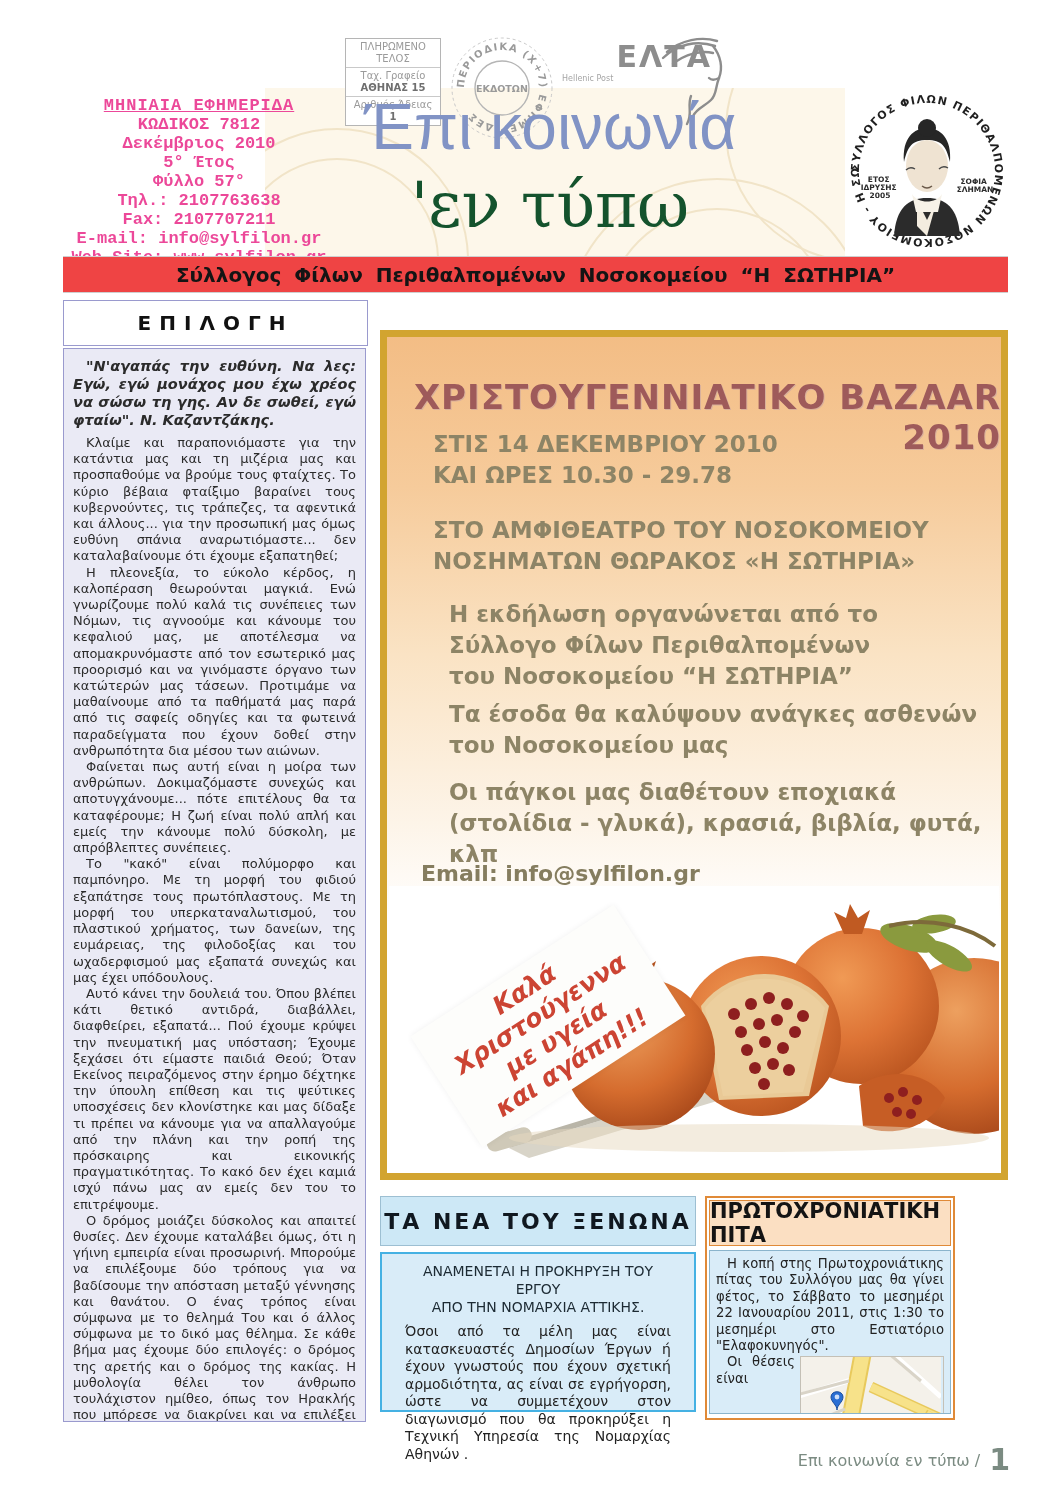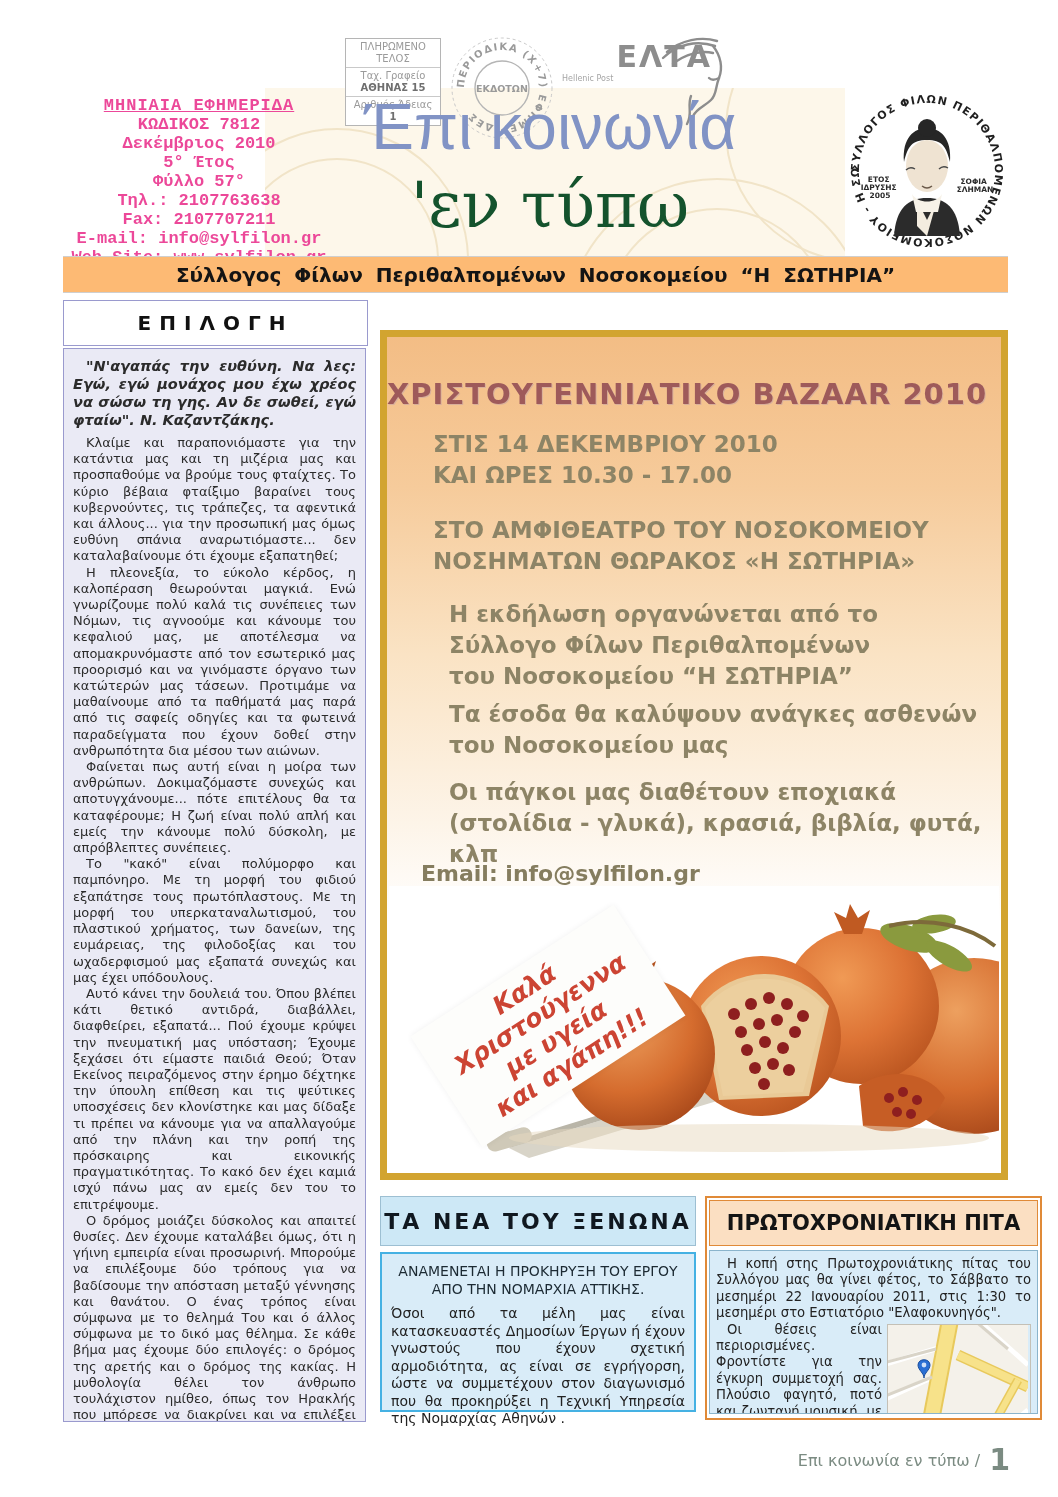--- a/index.html
+++ b/index.html
@@ -21,64 +21,64 @@
   .round-stamp{position:absolute;left:448px;top:34px;width:108px;height:108px;}
   .elta{position:absolute;left:562px;top:42px;width:150px;height:90px;}
   .elta .word{font-size:30px;font-weight:bold;color:#8d8d8d;letter-spacing:2px;line-height:30px;text-align:right;}
   .elta .sub{font-size:8px;color:#a5a5a5;margin-top:2px;}
   .hermes{position:absolute;left:95px;top:-6px;}
   .np-title1{position:absolute;left:270px;top:92px;width:560px;text-align:center;
     font-family:Liberation Sans, sans-serif;font-size:64px;line-height:70px;}
   .np-title2{position:absolute;left:270px;top:168px;width:560px;text-align:center;
     font-family:"DejaVu Serif","Liberation Serif",serif;font-size:64px;line-height:74px;}
   .assoc-logo{position:absolute;left:842px;top:86px;width:170px;height:170px;}
-  .band{position:absolute;left:63px;top:256px;width:945px;height:35px;background:#fdba74;
+  .band{position:absolute;left:63px;top:256px;width:945px;height:35px;background:#ef4444;
     border-top:1px solid #cfcfcf;border-bottom:1px solid #cfcfcf;
     display:flex;align-items:center;justify-content:center;
     font-size:20px;font-weight:bold;color:#141414;word-spacing:6px;}
 
   
   .epilogi-header{position:absolute;left:63px;top:300px;width:303px;height:44px;
     border:1px solid #9a9ace;background:#fff;display:flex;align-items:center;justify-content:center;
     font-size:20px;font-weight:bold;letter-spacing:8px;color:#111;}
   .article{position:absolute;left:63px;top:348px;width:303px;height:1074px;
     border:1px solid #9a9ace;background:#eaeaf5;box-sizing:border-box;
     padding:8px 9px;overflow:hidden;font-size:13px;line-height:16.2px;color:#2b2b2b;}
   .article .quote{font-weight:bold;font-style:italic;font-size:14.5px;line-height:18px;margin:0 0 6px 0;}
   .article p{margin:0;text-align:justify;text-indent:13px;}
 
   
   .poster{position:absolute;left:380px;top:330px;width:628px;height:850px;box-sizing:border-box;
     border:7px solid #d2a430;
     background:linear-gradient(180deg,#f3bd85 0%,#f6cb9b 18%,#fae3c4 38%,#fdf4e8 58%,#ffffff 70%);}
-  .poster .ptitle{position:absolute;top:40px;left:0;width:100%;text-align:left;
-    font-size:29px;font-weight:bold;color:#9e5a5a;letter-spacing:1px;
+  .poster .ptitle{position:absolute;top:40px;left:0;width:100%;text-align:right;
+    font-size:34px;font-weight:bold;color:#9e5a5a;letter-spacing:1px;
     text-shadow:1px 1px 0 #d9b09b;}
   .pline{font-weight:bold;color:#8d8466;font-size:23px;line-height:31px;}
   .pos-dates{position:absolute;top:92px;left:46px;}
   .pos-venue{position:absolute;top:178px;left:46px;}
   .pos-org{position:absolute;top:262px;left:62px;}
   .pos-proceeds{position:absolute;top:362px;left:62px;}
   .pos-stalls{position:absolute;top:440px;left:62px;}
   .pos-contact{position:absolute;top:520px;left:34px;font-weight:bold;color:#857d5f;
     font-size:22px;line-height:33px;}
   .fruit-zone{position:absolute;left:2px;bottom:2px;width:610px;height:285px;background:#ffffff;}
   .greeting{position:absolute;left:38px;top:74px;width:230px;padding:8px 6px;background:#fdfdfb;
     transform:rotate(-33deg);text-align:center;color:#cc4433;font-weight:bold;font-style:italic;
     font-size:25px;line-height:29px;box-shadow:0 0 6px rgba(0,0,0,0.06);}
 
   
   .xenonas-header{position:absolute;left:380px;top:1196px;width:316px;height:50px;box-sizing:border-box;
     background:#cde8f6;border:1px solid #9dbfd2;display:flex;align-items:center;justify-content:center;
     font-size:22px;font-weight:bold;letter-spacing:3px;color:#101820;}
   .xenonas-body{position:absolute;left:380px;top:1252px;width:316px;height:160px;box-sizing:border-box;
-    background:#d9ecf8;border:2px solid #45b1e3;padding:8px 9px;font-size:14px;line-height:17.5px;color:#222;}
+    background:#d9ecf8;border:2px solid #45b1e3;padding:8px 23px;font-size:14px;line-height:17.5px;color:#222;}
   .xenonas-body .announce{text-align:center;font-size:14px;line-height:18px;margin-bottom:7px;color:#1c2a33;}
   .xenonas-body p{margin:0;text-align:justify;}
-  .pita-frame{position:absolute;left:705px;top:1196px;width:337px;height:224px;box-sizing:border-box;
+  .pita-frame{position:absolute;left:705px;top:1196px;width:250px;height:224px;box-sizing:border-box;
     border:2px solid #e08a38;background:#ffffff;padding:2px;}
   .pita-header{height:46px;background:#fbdfc2;border:1px solid #e08a38;box-sizing:border-box;
     display:flex;align-items:center;justify-content:center;font-size:21px;font-weight:bold;color:#141414;}
   .pita-body{margin-top:4px;height:164px;background:#d9ecf8;border:1px solid #8ab4cc;box-sizing:border-box;
     padding:5px 6px;font-size:13.2px;line-height:16.4px;color:#222;overflow:hidden;}
   .pita-body p{margin:0;text-align:justify;text-indent:11px;}
   .map{float:right;width:142px;height:120px;margin:2px 0 0 5px;border:1px solid #c4c0b6;}
 
   .footer{position:absolute;right:48px;top:1442px;color:#7b8b82;font-size:16px;}
   .footer .pagenum{font-size:30px;font-weight:bold;vertical-align:-4px;margin-left:4px;}
@@ -200,21 +200,21 @@
     <p>Το "κακό" είναι πολύμορφο και παμπόνηρο. Με τη μορφή του φιδιού εξαπάτησε τους πρωτόπλαστους. Με τη μορφή του υπερκαταναλωτισμού, του πλαστικού χρήματος, των δανείων, της ευμάρειας, της φιλοδοξίας και του ωχαδερφισμού μας εξαπατά συνεχώς και μας έχει υπόδουλους.</p>
     <p>Αυτό κάνει την δουλειά του. Όπου βλέπει κάτι θετικό αντιδρά, διαβάλλει, διαφθείρει, εξαπατά... Πού έχουμε κρύψει την πνευματική μας υπόσταση; Έχουμε ξεχάσει ότι είμαστε παιδιά Θεού; Όταν Εκείνος πειραζόμενος στην έρημο δέχτηκε την ύπουλη επίθεση και τις ψεύτικες υποσχέσεις δεν κλονίστηκε και μας δίδαξε τι πρέπει να κάνουμε για να απαλλαγούμε από την πλάνη και την ροπή της πρόσκαιρης και εικονικής πραγματικότητας. Το κακό δεν έχει καμιά ισχύ πάνω μας αν εμείς δεν του το επιτρέψουμε.</p>
     <p>Ο δρόμος μοιάζει δύσκολος και απαιτεί θυσίες. Δεν έχουμε καταλάβει όμως, ότι η γήινη εμπειρία είναι προσωρινή. Μπορούμε να επιλέξουμε δύο τρόπους για να βαδίσουμε την απόσταση μεταξύ γέννησης και θανάτου. Ο ένας τρόπος είναι σύμφωνα με το θελημά Του και ό άλλος σύμφωνα με το δικό μας θέλημα. Σε κάθε βήμα μας έχουμε δύο επιλογές: ο δρόμος της αρετής και ο δρόμος της κακίας. Η μυθολογία θέλει τον άνθρωπο τουλάχιστον ημίθεο, όπως τον Ηρακλής που μπόρεσε να διακρίνει και να επιλέξει τον δύσκολο και ανηφορικό δρόμο της αρετής και όχι τον εύκολο και κατηφορικό δρόμο της κακίας που είναι γεμάτος χλιδή και απολαύσεις.</p>
 
   </div>
 
   <div class="poster">
     <div class="ptitle">ΧΡΙΣΤΟΥΓΕΝΝΙΑΤΙΚΟ BAZAAR 2010</div>
     <div class="pline pos-dates">
       <div>ΣΤΙΣ 14 ΔΕΚΕΜΒΡΙΟΥ 2010</div>
-      <div>ΚΑΙ ΩΡΕΣ 10.30 - 17.00</div>
+      <div>ΚΑΙ ΩΡΕΣ 10.30 - 29.78</div>
     </div>
     <div class="pline pos-venue">
       <div>ΣΤΟ ΑΜΦΙΘΕΑΤΡΟ ΤΟΥ ΝΟΣΟΚΟΜΕΙΟΥ</div>
       <div>ΝΟΣΗΜΑΤΩΝ ΘΩΡΑΚΟΣ «Η ΣΩΤΗΡΙΑ»</div>
     </div>
     <div class="pline pos-org">
       <div>Η εκδήλωση οργανώνεται από το</div>
       <div>Σύλλογο Φίλων Περιθαλπομένων</div>
       <div>του Νοσοκομείου “Η ΣΩΤΗΡΙΑ”</div>
     </div>

